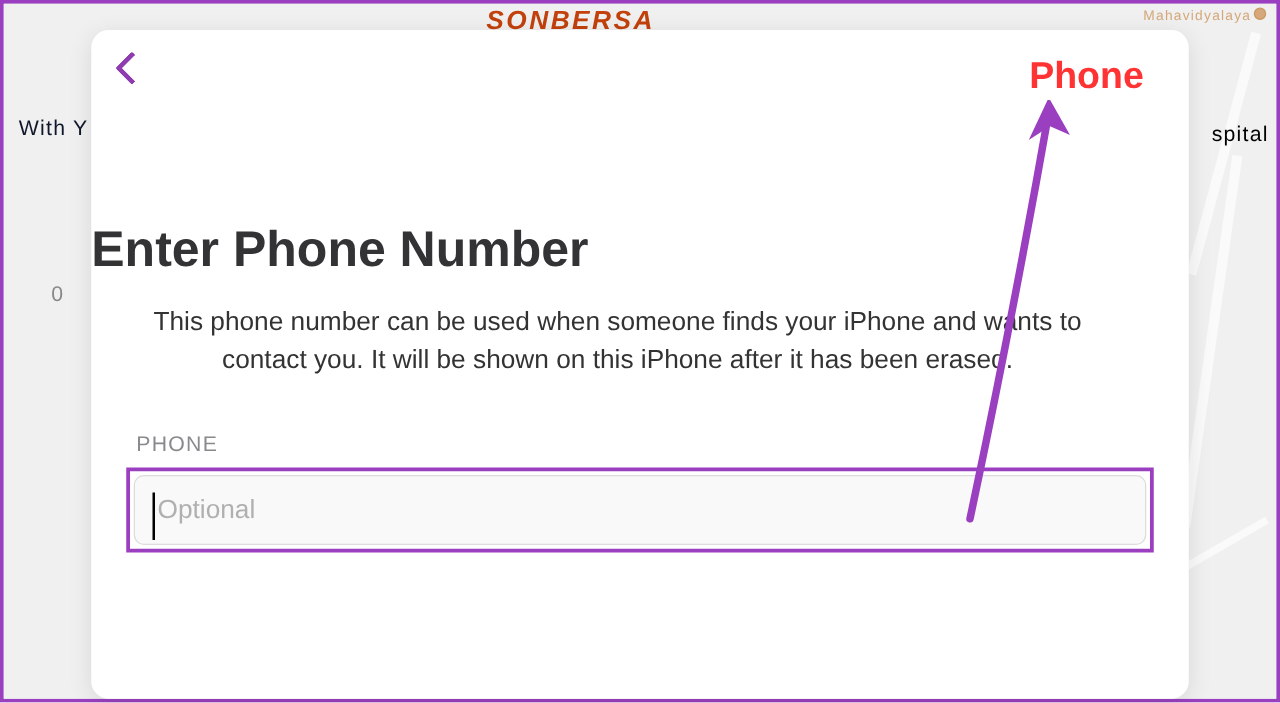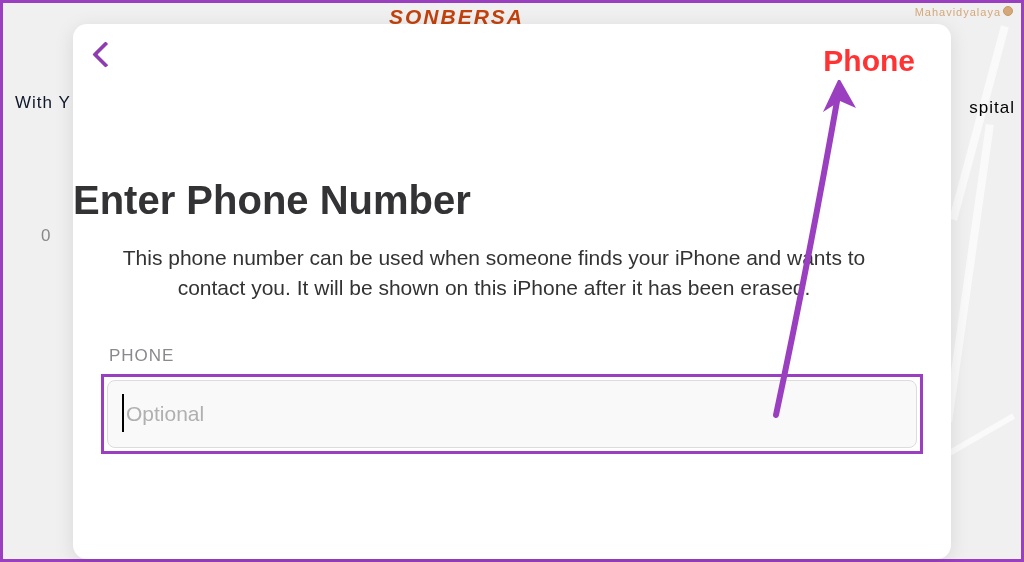--- a/index.html
+++ b/index.html
@@ -204,21 +204,21 @@
       margin-left: 8px;
     }
 
     .input-highlight-wrapper {
       border: 3px solid #9b3fc1;
       padding: 3px;
     }
 
     .phone-input-box {
       width: 100%;
-      height: 68px;
+      height: 56px;
       background: #f9f9f9;
       border: 1px solid #dcdcdc;
       border-radius: 8px;
       padding: 0 18px;
       display: flex;
       align-items: center;
       position: relative;
     }
 
     .phone-input {

